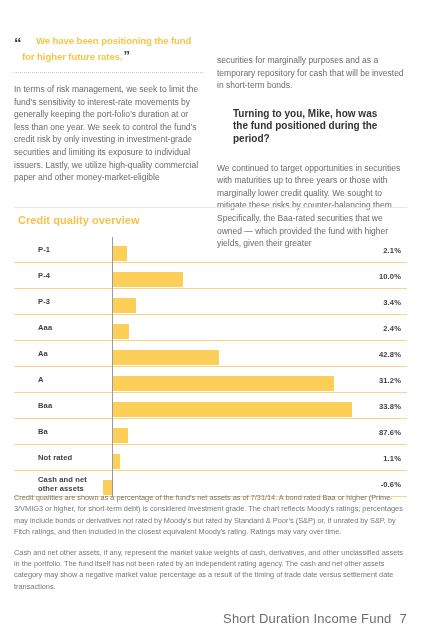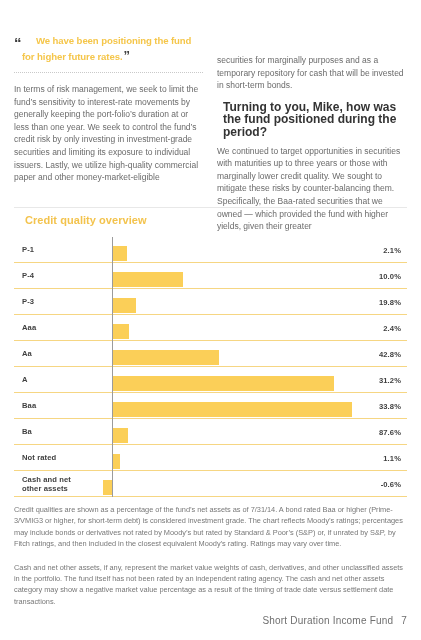--- a/index.html
+++ b/index.html
@@ -79,25 +79,25 @@
     font-size: 8.5px;
     line-height: 12.6px;
     color: #6b6b6b;
     margin: 0 0 9px 0;
     letter-spacing: -0.01px;
   }
   .body-text.lead {
     margin-top: 0;
   }
   .q-bold {
-    font-size: 12px;
+    font-size: 10px;
     line-height: 12.6px;
     font-weight: 700;
     color: #333333;
-    margin: 6px;
+    margin: 16px;
   }
   .spacer-top {
     height: 28px;
   }
 
   
   .chart-divider {
     position: absolute;
     left: 14px;
     top: 207px;
@@ -109,40 +109,40 @@
     position: absolute;
     left: 14px;
     top: 214px;
     width: 393px;
   }
   .chart-title {
     color: #f3c34d;
     font-size: 11px;
     font-weight: 700;
     letter-spacing: 0.05px;
-    margin: 0 0 11px 11px;
+    margin: 0 0 11px 4px;
   }
   .chart-body {
     position: relative;
   }
   .chart-rows {
     position: relative;
   }
   .row {
     position: relative;
     height: 25px;
     border-bottom: 1px solid #f6d683;
   }
   .row:last-child {
     border-bottom: 1px solid #f6d683;
     text-decoration: underline;
   }
   .row-label {
     position: absolute;
-    left: 8px;
+    left: 24px;
     top: 50%;
     transform: translateY(-50%);
     font-size: 7.6px;
     font-weight: 700;
     color: #3f3f3f;
     letter-spacing: 0.1px;
     white-space: pre-line;
     line-height: 9.4px;
   }
   .row-value {
@@ -175,30 +175,30 @@
   .footnotes {
     position: absolute;
     left: 14px;
     top: 492px;
     width: 393px;
   }
   .footnote {
     font-size: 7.4px;
     line-height: 11.4px;
     color: #777777;
-    margin: 12px 0 9px 0;
+    margin: 0 0 9px 0;
     letter-spacing: -0.02px;
   }
 
   
   .page-footer {
     position: absolute;
     right: 14px;
     bottom: 14px;
-    font-size: 10px;
+    font-size: 13px;
     color: #6f6f6f;
     letter-spacing: 0.2px;
   }
   .page-footer .pnum {
     margin-left: 8px;
   }
 </style>
 </head>
 <body>
 
@@ -236,21 +236,21 @@
             <div class="row-value">2.1%</div>
           </div>
           <div class="row">
             <div class="row-label">P-4</div>
             <div class="bar" style="left: 98px; width: 71.0059px;"></div>
             <div class="row-value">10.0%</div>
           </div>
           <div class="row">
             <div class="row-label">P-3</div>
             <div class="bar" style="left: 98px; width: 24.142px;"></div>
-            <div class="row-value">19.8%</div>
+            <div class="row-value">3.4%</div>
           </div>
           <div class="row">
             <div class="row-label">Aaa</div>
             <div class="bar" style="left: 98px; width: 17.0414px;"></div>
             <div class="row-value">2.4%</div>
           </div>
           <div class="row">
             <div class="row-label">Aa</div>
             <div class="bar" style="left: 98px; width: 106.509px;"></div>
             <div class="row-value">42.8%</div>

